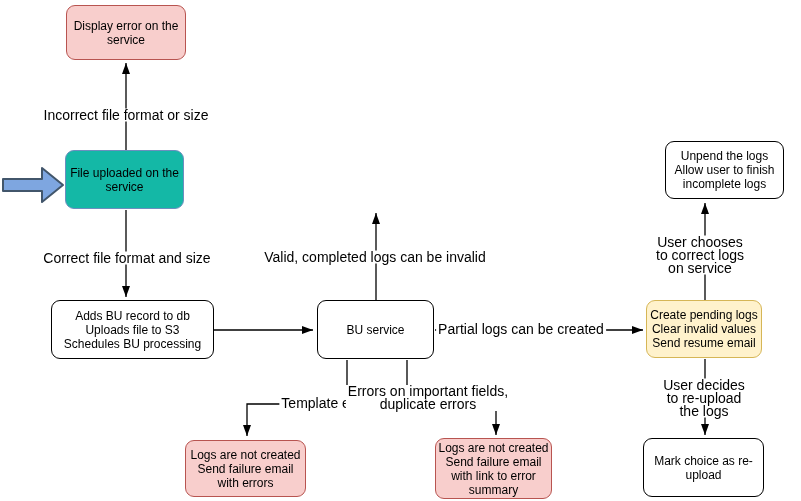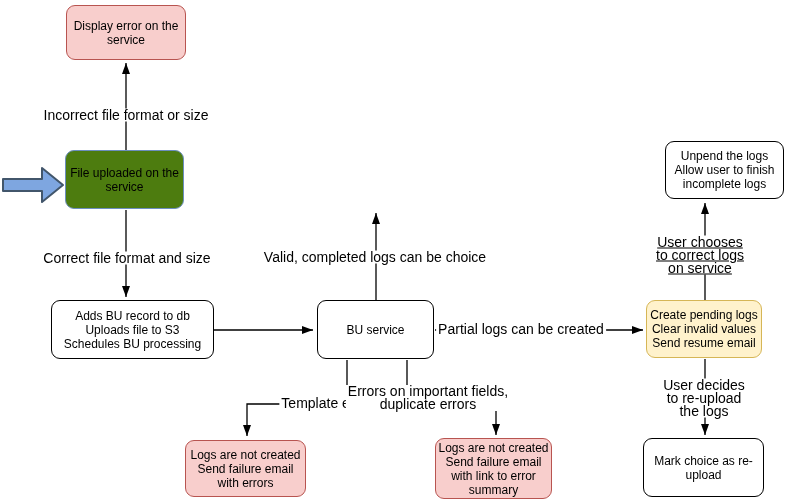--- a/index.html
+++ b/index.html
@@ -8,21 +8,21 @@
     font-family:"Liberation Sans",sans-serif;color:#000;overflow:hidden;
   }
   #edge-layer{position:absolute;left:0;top:0;width:801px;height:501px;}
   .node{
     position:absolute;display:flex;align-items:center;justify-content:center;
     text-align:center;border-radius:9px;font-size:12px;line-height:14px;
     white-space:pre-line;border:1.4px solid #000;background:#ffffff;
     padding:1px;box-sizing:border-box;
   }
   .node.pink  {background:#F8CECC;border-color:#B85450;}
-  .node.blue  {background:#4d7c0f;border-color:#6C8EBF;}
+  .node.blue  {background:#14b8a6;border-color:#6C8EBF;}
   .node.green {background:#D5E8D4;border-color:#82B366;}
   .node.yellow{background:#FFF2CC;border-color:#D6B656;}
   .elabel{
     position:absolute;transform:translate(-50%,-50%);background:#ffffff;
     font-size:14px;line-height:13px;white-space:pre-line;text-align:center;
     padding:0 2px;
   }
   .edge{stroke:#000;stroke-width:1.3;fill:none;}
 </style>
 </head>
@@ -80,26 +80,26 @@
 
   <div class="node pink" style="left:435px;top:438px;width:117px;height:61px;">Logs are not created
 Send failure email
 with link to error
 summary</div>
 
   <div class="elabel" style="left:126px;top:115px;">Incorrect file format or size</div>
 
   <div class="elabel" style="left:127px;top:258px;">Correct file format and size</div>
 
-  <div class="elabel" style="left:375px;top:257px;">Valid, completed logs can be choice</div>
+  <div class="elabel" style="left:375px;top:257px;">Valid, completed logs can be invalid</div>
 
   <div class="elabel" style="left:521px;top:329px;">Partial logs can be created</div>
 
   <div class="elabel" style="left:330px;top:403px;">Template errors</div>
 
   <div class="elabel" style="left:428px;top:398px;">Errors on important fields,
 duplicate errors</div>
 
-  <div class="elabel" style="left:700px;top:255px;text-decoration:underline;">User chooses to correct logs on service</div>
+  <div class="elabel" style="left:700px;top:255px;">User chooses to correct logs on service</div>
 
   <div class="elabel" style="left:704px;top:398px;">User decides to re-upload the logs</div>
 
 </div>
 
 </body></html>

